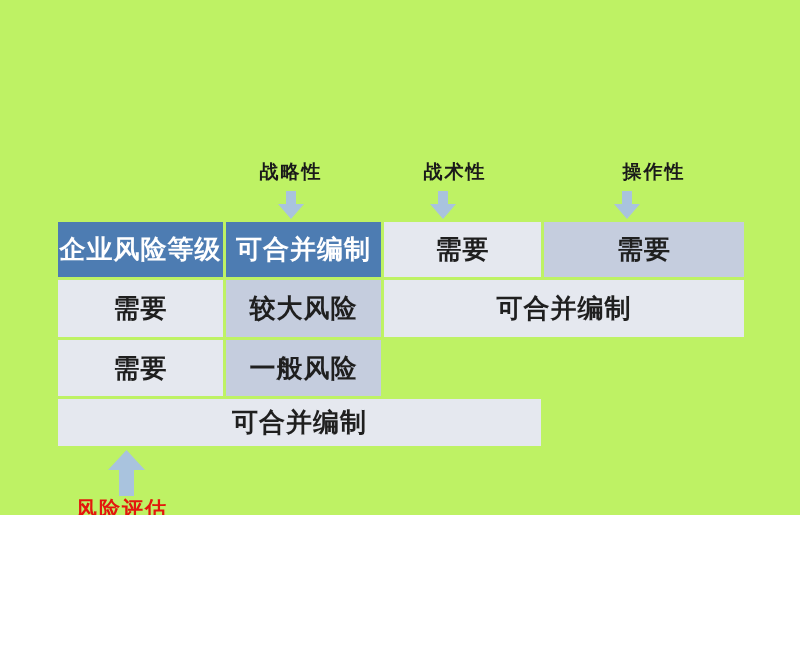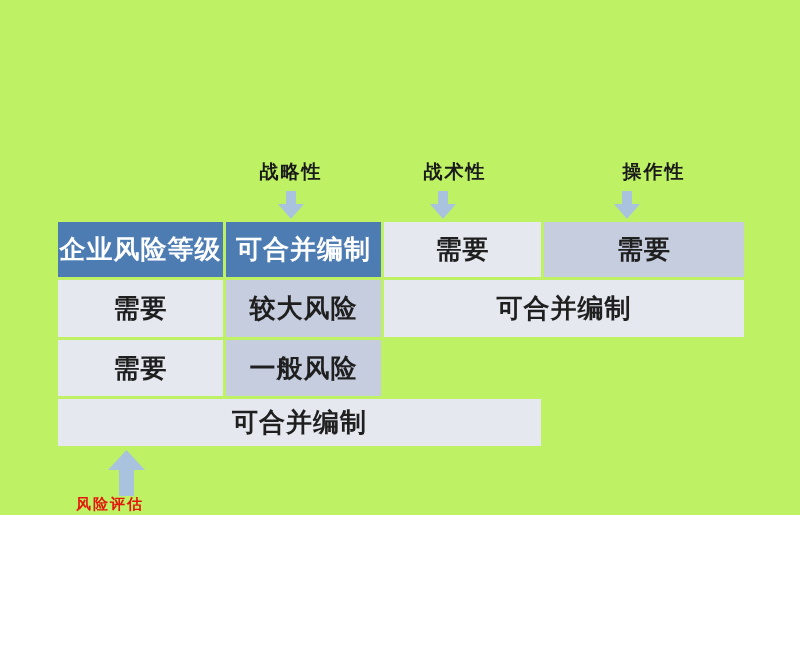--- a/index.html
+++ b/index.html
@@ -55,21 +55,21 @@
   .cell.shaded { background: #c5cdde; }
   .span2 { grid-column: span 2; }
   .span3 { grid-column: span 3; }
 
   .up-arrow { position: absolute; left: 108px; top: 450px; width: 37px; height: 46px; }
 
   .bottom-label {
     position: absolute;
     left: 76px;
     top: 495px;
-    font-size: 15px;
+    font-size: 21px;
     font-weight: bold;
     color: #e3170d;
     letter-spacing: 2px;
   }
 </style>
 </head>
 <body>
 
 <div class="canvas">
 

